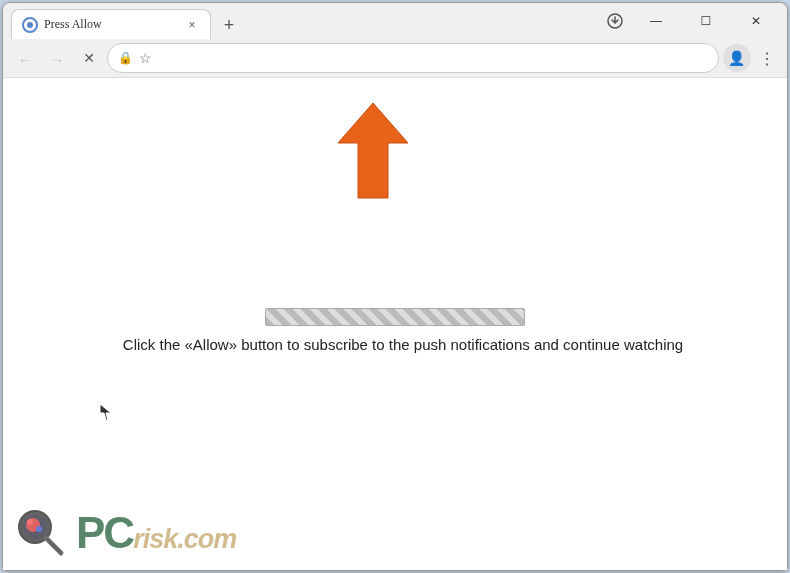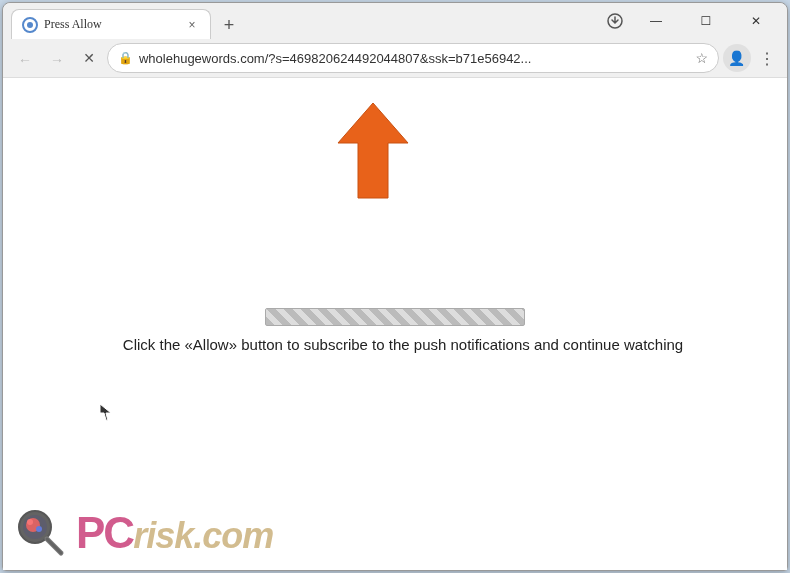--- a/index.html
+++ b/index.html
@@ -328,21 +328,20 @@
     </div>
     <div class="nav-btn disabled">
       <span>→</span>
     </div>
     <div class="nav-btn">
       <span>✕</span>
     </div>
 
     <div class="address-bar">
       <span class="lock-icon">🔒</span>
-      <span class="address-text">wholehugewords.com/?s=469820624492044807&amp;ssk=b71e56942...</span>
       <span class="star-icon">☆</span>
     </div>
 
     <div class="profile-icon">
       <span>👤</span>
     </div>
     <div class="more-icon">⋮</div>
   </div>
 
   <div class="content">
@@ -379,21 +378,21 @@
         <circle cx="20" cy="20" r="7" fill="#cc2222"></circle>
         <circle cx="17" cy="17" r="3" fill="#ff4444" opacity="0.8"></circle>
 
         <circle cx="26" cy="24" r="3" fill="#2244cc"></circle>
 
         <line x1="34" y1="34" x2="48" y2="48" stroke="#444" stroke-width="5" stroke-linecap="round"></line>
         <line x1="34" y1="34" x2="48" y2="48" stroke="#222" stroke-width="3" stroke-linecap="round"></line>
       </svg>
 
       <div>
-        <span style="font-size:44px; font-weight:900; color:#be185d; font-family:Arial,sans-serif; letter-spacing:-2px;">PC</span><span style="font-size:36px; font-weight:700; color:#c0a060; font-family:Arial,sans-serif; font-style:italic; letter-spacing:-1px;">risk.com</span>
+        <span style="font-size:44px; font-weight:900; color:#14532d; font-family:Arial,sans-serif; letter-spacing:-2px;">PC</span><span style="font-size:27px; font-weight:700; color:#c0a060; font-family:Arial,sans-serif; font-style:italic; letter-spacing:-1px;">risk.com</span>
       </div>
     </div>
 
     <div class="cursor">
       <svg width="14" height="20" viewBox="0 0 14 20" fill="none">
         <path d="M1 1l11 9H7l2 8-2-1-2-7H1V1z" fill="#333" stroke="#fff" stroke-width="1"></path>
       </svg>
     </div>
 
   </div>

